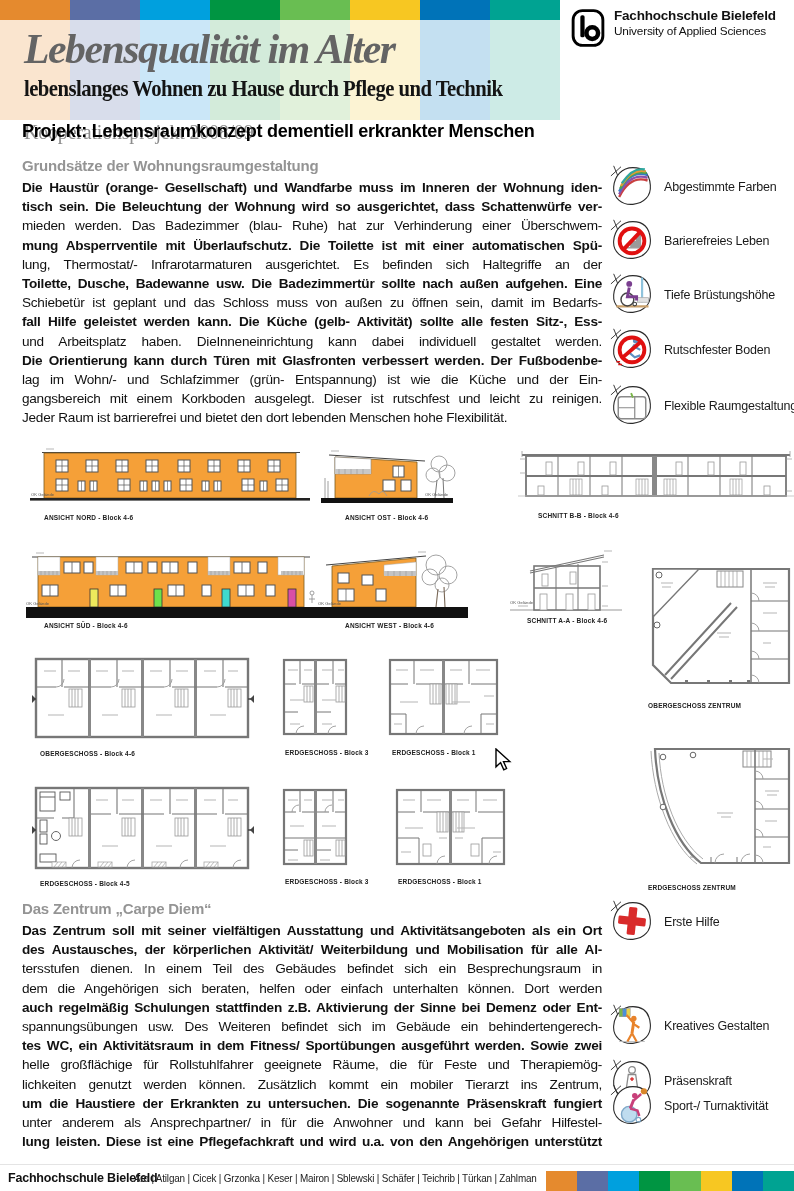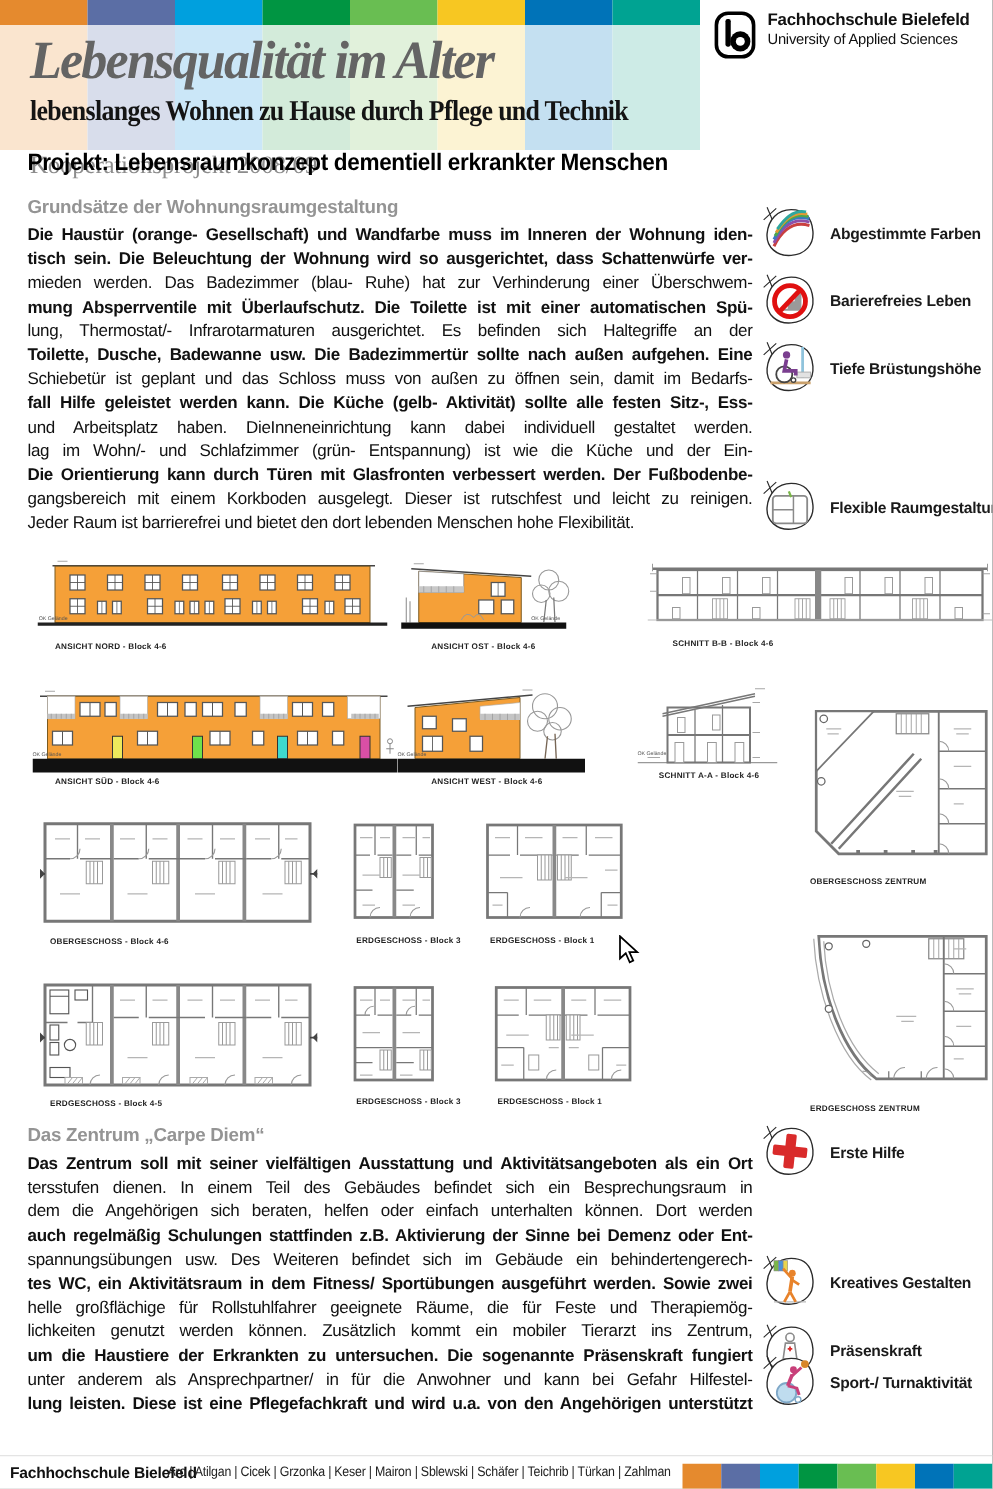--- a/index.html
+++ b/index.html
@@ -22,21 +22,21 @@
   .logo-en{font-size:11.8px;font-weight:normal;letter-spacing:-.2px;}
   .departments{position:absolute;left:571px;top:56px;font-size:13px;line-height:17px;letter-spacing:-.2px;}
   .sec-heading{position:absolute;left:22px;font-size:15px;font-weight:bold;color:#949494;letter-spacing:-.2px;}
   .para{position:absolute;left:22px;width:580px;font-size:13.6px;line-height:19.2px;letter-spacing:-.25px;}
   .ln{text-align:justify;text-align-last:justify;}
   .ln.b{font-weight:bold;}
   .ln.last{text-align-last:left;}
   .icon-item{position:absolute;left:610px;width:184px;height:50px;}
   .icon-item svg{position:absolute;left:0;top:0;}
   .icon-label{position:absolute;left:54px;top:50%;transform:translateY(-50%);
-    font-size:12.5px;font-weight:bold;color:#1a1a1a;letter-spacing:-.2px;white-space:nowrap;}
+    font-size:12.5px;font-weight:normal;color:#1a1a1a;letter-spacing:-.2px;white-space:nowrap;}
   .d{position:absolute;}
   .dlabel{position:absolute;font-size:6.5px;font-weight:bold;color:#222;letter-spacing:.2px;white-space:nowrap;}
   .cursor{position:absolute;z-index:6;}
   .footer{position:absolute;left:0;top:1164px;width:794px;height:27px;border-top:1px solid #e4e4e4;background:#fff;}
   .footer-inst{position:absolute;left:8px;top:6px;font-size:12.5px;font-weight:bold;letter-spacing:-.2px;white-space:nowrap;}
   .footer-names{position:absolute;left:134px;top:7px;font-size:11px;color:#222;letter-spacing:-.2px;
     transform:scaleX(.9);transform-origin:left;white-space:nowrap;}
   .footer-stripe{position:absolute;right:0;bottom:0;width:248px;height:21px;}
   .footer-stripe span{flex:1;height:100%;}
 </style>
@@ -91,22 +91,22 @@
   <div class="para" style="top:178px">
     <div class="ln b">Die Haustür (orange- Gesellschaft) und Wandfarbe muss im Inneren der Wohnung iden-</div>
     <div class="ln b">tisch sein. Die Beleuchtung der Wohnung wird so ausgerichtet, dass Schattenwürfe ver-</div>
     <div class="ln">mieden werden. Das Badezimmer (blau- Ruhe) hat zur Verhinderung einer Überschwem-</div>
     <div class="ln b">mung Absperrventile mit Überlaufschutz. Die Toilette ist mit einer automatischen Spü-</div>
     <div class="ln">lung, Thermostat/- Infrarotarmaturen ausgerichtet. Es befinden sich Haltegriffe an der</div>
     <div class="ln b">Toilette, Dusche, Badewanne usw. Die Badezimmertür sollte nach außen aufgehen. Eine</div>
     <div class="ln">Schiebetür ist geplant und das Schloss muss von außen zu öffnen sein, damit im Bedarfs-</div>
     <div class="ln b">fall Hilfe geleistet werden kann. Die Küche (gelb- Aktivität) sollte alle festen Sitz-, Ess-</div>
     <div class="ln">und Arbeitsplatz haben. DieInneneinrichtung kann dabei individuell gestaltet werden.</div>
+    <div class="ln b">Die Orientierung kann durch Türen mit Glasfronten verbessert werden. Der Fußbodenbe-</div>
     <div class="ln">lag im Wohn/- und Schlafzimmer (grün- Entspannung) ist wie die Küche und der Ein-</div>
-    <div class="ln b">Die Orientierung kann durch Türen mit Glasfronten verbessert werden. Der Fußbodenbe-</div>
     <div class="ln">gangsbereich mit einem Korkboden ausgelegt. Dieser ist rutschfest und leicht zu reinigen.</div>
     <div class="ln last">Jeder Raum ist barrierefrei und bietet den dort lebenden Menschen hohe Flexibilität.</div>
   </div>
 
   <div class="icon-item" style="top:162px">
     <svg width="44" height="48" viewBox="0 0 48 48">
       <path d="M1,13 L12,3 M4,2 L9,14" stroke="#2b2b2b" stroke-width="1" fill="none"></path>
       <path d="M25,4 C13,4 5,13 4,25 C3,37 13,45 25,44 C37,43 45,35 44,23 C43,11 37,4 25,4 Z" fill="#fff" stroke="#2b2b2b" stroke-width="1.2"></path>
       <path d="M10,36 Q22,12 41,18" stroke="#C94040" stroke-width="2.6" fill="none"></path>
       <path d="M10,33 Q22,9 41,15" stroke="#8E4FA8" stroke-width="2.6" fill="none"></path>
@@ -134,20 +134,32 @@
       <path d="M25,4 C13,4 5,13 4,25 C3,37 13,45 25,44 C37,43 45,35 44,23 C43,11 37,4 25,4 Z" fill="#fff" stroke="#2b2b2b" stroke-width="1.2"></path>
       <line x1="7" y1="37.5" x2="42" y2="37.5" stroke="#C9A06B" stroke-width="2.4"></line>
       <line x1="35" y1="6" x2="35" y2="33" stroke="#8FC3DC" stroke-width="2.4"></line>
       <rect x="30" y="28" width="12" height="5" fill="#e2e2e2" stroke="#aaa" stroke-width=".8"></rect>
       <circle cx="19" cy="30" r="7" fill="none" stroke="#444" stroke-width="1.6"></circle>
       <circle cx="27" cy="35" r="2" fill="none" stroke="#444" stroke-width="1.2"></circle>
       <circle cx="21" cy="13" r="3.2" fill="#7A3E8F"></circle>
       <path d="M21,17 L19,27 L29,27 L29,31" stroke="#7A3E8F" stroke-width="3.2" fill="none"></path>
     </svg>
     <span class="icon-label">Tiefe Brüstungshöhe</span>
+  </div>
+  <div class="icon-item" style="top:325px">
+    <svg width="44" height="48" viewBox="0 0 48 48">
+      <path d="M1,13 L12,3 M4,2 L9,14" stroke="#2b2b2b" stroke-width="1" fill="none"></path>
+      <path d="M25,4 C13,4 5,13 4,25 C3,37 13,45 25,44 C37,43 45,35 44,23 C43,11 37,4 25,4 Z" fill="#fff" stroke="#2b2b2b" stroke-width="1.2"></path>
+      <circle cx="28" cy="15" r="3" fill="#5E8FC0"></circle>
+      <path d="M27,19 L21,28 M21,28 L13,33 M21,28 L27,33 L33,31 M26,21 L33,25" stroke="#5E8FC0" stroke-width="2.4" fill="none"></path>
+      <path d="M7,38 L11,38 M9,41 L13,41" stroke="var(--red)" stroke-width="1.6"></path>
+      <circle cx="24" cy="25" r="13.5" fill="none" stroke="var(--red)" stroke-width="4.2"></circle>
+      <line x1="13" y1="34" x2="35" y2="15" stroke="var(--red)" stroke-width="4.2"></line>
+    </svg>
+    <span class="icon-label">Rutschfester Boden</span>
   </div>
   <div class="icon-item" style="top:381px">
     <svg width="44" height="48" viewBox="0 0 48 48">
       <path d="M1,13 L12,3 M4,2 L9,14" stroke="#2b2b2b" stroke-width="1" fill="none"></path>
       <path d="M25,4 C13,4 5,13 4,25 C3,37 13,45 25,44 C37,43 45,35 44,23 C43,11 37,4 25,4 Z" fill="#fff" stroke="#2b2b2b" stroke-width="1.2"></path>
       <rect x="9" y="15" width="30" height="24" rx="3" fill="#fff" stroke="#8a8a8a" stroke-width="1.6"></rect>
       <path d="M9,27 H27 M27,15 V39" stroke="#8a8a8a" stroke-width="1.3" fill="none"></path>
       <line x1="23" y1="11" x2="25" y2="16" stroke="#7AB648" stroke-width="2"></line>
     </svg>
     <span class="icon-label">Flexible Raumgestaltung</span>
@@ -589,20 +601,21 @@
         <path d="M120,78 h12"></path>
         <path d="M118,104 h8"></path>
     </g>
     <path d="M66,120 v-6 M92,120 v-6" stroke="#777" stroke-width="1"></path>
   </svg>
   <div class="dlabel" style="left:648px;top:884px">ERDGESCHOSS ZENTRUM</div>
 
   <div class="sec-heading" style="top:900px">Das Zentrum „Carpe Diem“</div>
   <div class="para" style="top:921px">
     <div class="ln b">Das Zentrum soll mit seiner vielfältigen Ausstattung und Aktivitätsangeboten als ein Ort</div>
+    <div class="ln b">des Austausches, der körperlichen Aktivität/ Weiterbildung und Mobilisation für alle Al-</div>
     <div class="ln">tersstufen dienen. In einem Teil des Gebäudes befindet sich ein Besprechungsraum in</div>
     <div class="ln">dem die Angehörigen sich beraten, helfen oder einfach unterhalten können. Dort werden</div>
     <div class="ln b">auch regelmäßig Schulungen stattfinden z.B. Aktivierung der Sinne bei Demenz oder Ent-</div>
     <div class="ln">spannungsübungen usw. Des Weiteren befindet sich im Gebäude ein behindertengerech-</div>
     <div class="ln b">tes WC, ein Aktivitätsraum in dem Fitness/ Sportübungen ausgeführt werden. Sowie zwei</div>
     <div class="ln">helle großflächige für Rollstuhlfahrer geeignete Räume, die für Feste und Therapiemög-</div>
     <div class="ln">lichkeiten genutzt werden können. Zusätzlich kommt ein mobiler Tierarzt ins Zentrum,</div>
     <div class="ln b">um die Haustiere der Erkrankten zu untersuchen. Die sogenannte Präsenskraft fungiert</div>
     <div class="ln">unter anderem als Ansprechpartner/ in für die Anwohner und kann bei Gefahr Hilfestel-</div>
     <div class="ln b">lung leisten. Diese ist eine Pflegefachkraft und wird u.a. von den Angehörigen unterstützt</div>

